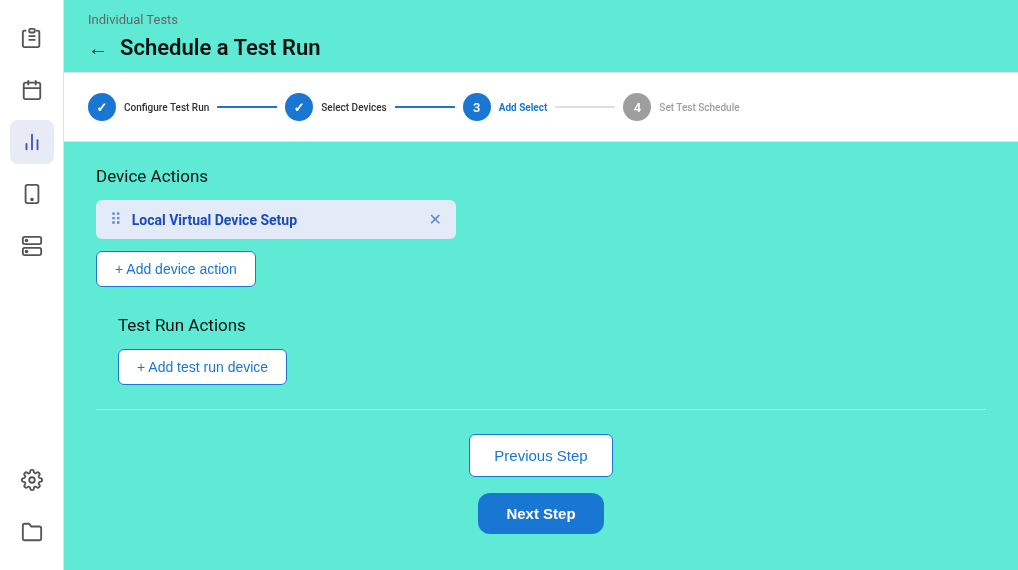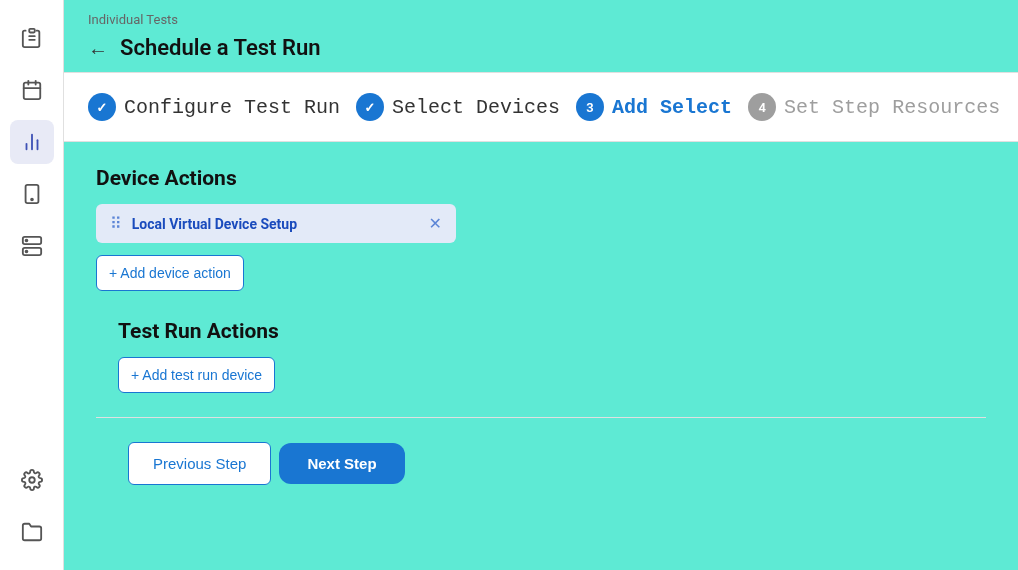--- a/index.html
+++ b/index.html
@@ -110,24 +110,23 @@
     }
     .step-circle.active {
       background: #1976d2;
       color: #fff;
     }
     .step-circle.inactive {
       background: #9e9e9e;
       color: #fff;
     }
     .step-label {
-      font-size: 20px;
+      font-size: 10px;
       font-weight: 500;
       white-space: nowrap;
-      font-family: Liberation Mono, monospace;
     }
     .step-label.active { color: #1976d2; font-weight: 700; }
     .step-label.completed { color: #333; }
     .step-label.inactive { color: #9e9e9e; }
     .step-connector {
       width: 60px;
       height: 2px;
       background: #1976d2;
       margin: 0 8px;
     }
@@ -136,22 +135,22 @@
     }
 
     
     .content {
       flex: 1;
       padding: 24px 32px;
       overflow-y: auto;
     }
 
     .section-title {
-      font-size: 21px;
-      font-weight: 700;
+      font-size: 17px;
+      font-weight: 400;
       color: #111;
       margin-bottom: 14px;
     }
 
     
     .device-chip {
       display: flex;
       align-items: center;
       background: #e3eaf8;
       border-radius: 6px;
@@ -182,42 +181,43 @@
       padding: 0;
     }
 
     
     .add-btn {
       display: inline-flex;
       align-items: center;
       background: #fff;
       border: 1.5px solid #1976d2;
       border-radius: 6px;
-      padding: 9px 12px;
+      padding: 9px 18px;
       font-size: 14px;
       color: #1976d2;
       cursor: pointer;
       font-weight: 500;
     }
 
     .section-gap { margin-top: 28px; margin-left: 22px; }
 
     
     .divider {
       height: 1px;
       background: #e0e0e0;
       margin: 24px 0;
     }
 
     
     .footer {
       display: flex;
       align-items: center;
-      gap: 8px;
+      gap: 16px;
       padding: 0 32px 24px 32px;
+      flex-direction: column;
     }
     .btn-previous {
       background: #fff;
       border: 1.5px solid #1976d2;
       color: #1976d2;
       border-radius: 6px;
       padding: 12px 24px;
       font-size: 15px;
       font-weight: 500;
       cursor: pointer;
@@ -329,21 +329,21 @@
         <span>3</span>
       </div>
       <span class="step-label active">Add Select</span>
     </div>
     <div class="step-connector inactive"></div>
 
     <div class="step">
       <div class="step-circle inactive">
         <span>4</span>
       </div>
-      <span class="step-label inactive">Set Step Resources</span>
+      <span class="step-label inactive">Set Test Schedule</span>
     </div>
   </div>
 
   <div class="content">
 
     <div class="section">
       <div class="section-title">Device Actions</div>
       <div class="device-chip">
         <span class="drag-handle">⠿</span>
         <span class="chip-label">Local Virtual Device Setup</span>

